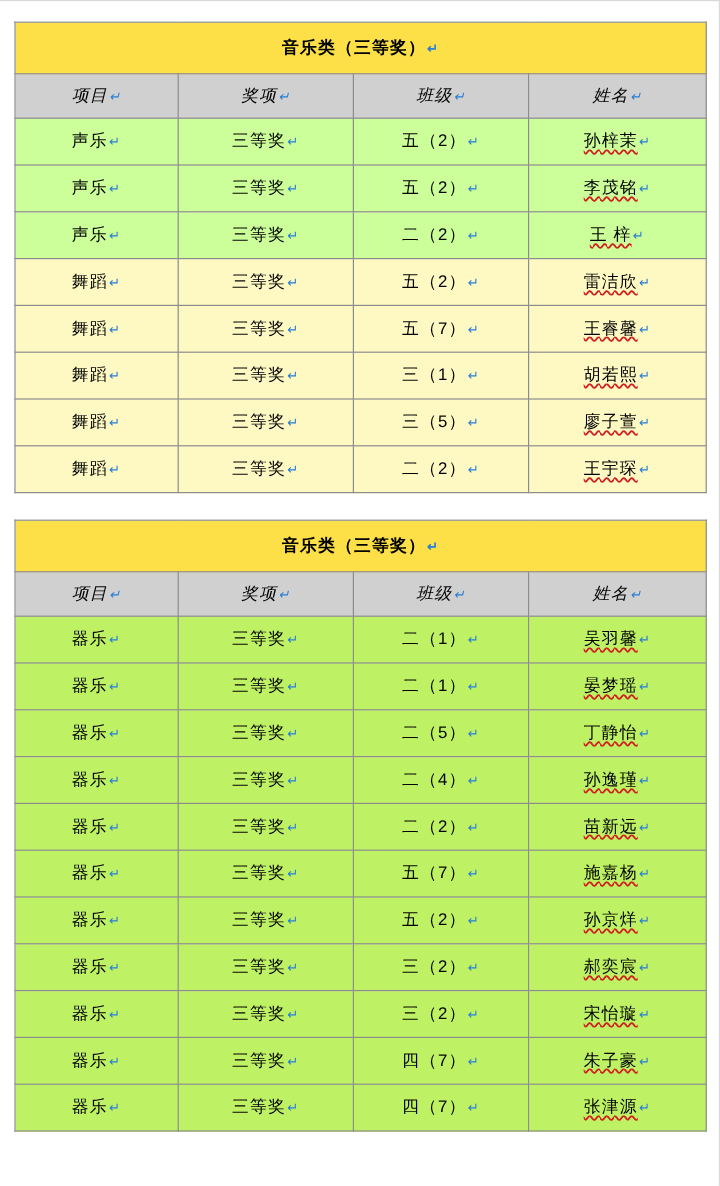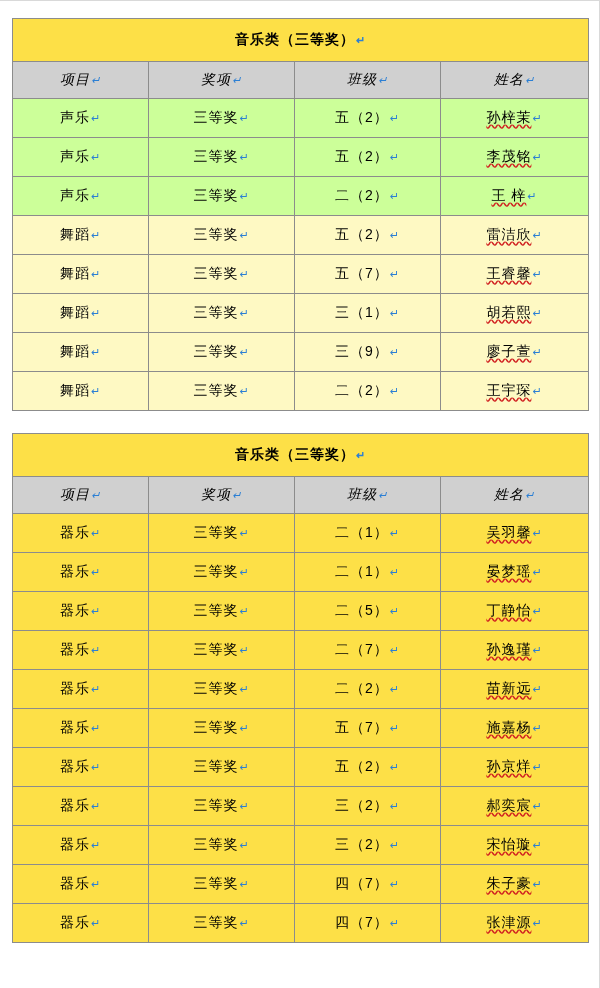--- a/index.html
+++ b/index.html
@@ -68,21 +68,21 @@
     height: 36px !important;
     font-style: italic;
   }
   .row-vocal td {
     background: #ccff99;
   }
   .row-dance td {
     background: #fef9c3;
   }
   .row-instr td {
-    background: #fde047;
+    background: #bef264;
   }
   .spacer {
     height: 22px;
   }
   .spacer-small {
     height: 18px;
   }
   .pilcrow {
     color: #2b7fd4;
     font-size: 11px;
@@ -163,21 +163,21 @@
         </tr>
         <tr class="row-dance">
           <td><span class="cell-inner">舞蹈</span><span class="pilcrow">↵</span></td>
           <td><span class="cell-inner">三等奖</span><span class="pilcrow">↵</span></td>
           <td><span class="cell-inner">三（1）</span><span class="pilcrow">↵</span></td>
           <td><span class="cell-inner squiggle">胡若熙</span><span class="pilcrow">↵</span></td>
         </tr>
         <tr class="row-dance">
           <td><span class="cell-inner">舞蹈</span><span class="pilcrow">↵</span></td>
           <td><span class="cell-inner">三等奖</span><span class="pilcrow">↵</span></td>
-          <td><span class="cell-inner">三（9）</span><span class="pilcrow">↵</span></td>
+          <td><span class="cell-inner">三（5）</span><span class="pilcrow">↵</span></td>
           <td><span class="cell-inner squiggle">廖子萱</span><span class="pilcrow">↵</span></td>
         </tr>
         <tr class="row-dance">
           <td><span class="cell-inner">舞蹈</span><span class="pilcrow">↵</span></td>
           <td><span class="cell-inner">三等奖</span><span class="pilcrow">↵</span></td>
           <td><span class="cell-inner">二（2）</span><span class="pilcrow">↵</span></td>
           <td><span class="cell-inner squiggle">王宇琛</span><span class="pilcrow">↵</span></td>
         </tr>
       </tbody>
   </table>
@@ -215,21 +215,21 @@
         </tr>
         <tr class="row-instr">
           <td><span class="cell-inner">器乐</span><span class="pilcrow">↵</span></td>
           <td><span class="cell-inner">三等奖</span><span class="pilcrow">↵</span></td>
           <td><span class="cell-inner">二（5）</span><span class="pilcrow">↵</span></td>
           <td><span class="cell-inner squiggle">丁静怡</span><span class="pilcrow">↵</span></td>
         </tr>
         <tr class="row-instr">
           <td><span class="cell-inner">器乐</span><span class="pilcrow">↵</span></td>
           <td><span class="cell-inner">三等奖</span><span class="pilcrow">↵</span></td>
-          <td><span class="cell-inner">二（7）</span><span class="pilcrow">↵</span></td>
+          <td><span class="cell-inner">二（4）</span><span class="pilcrow">↵</span></td>
           <td><span class="cell-inner squiggle">孙逸瑾</span><span class="pilcrow">↵</span></td>
         </tr>
         <tr class="row-instr">
           <td><span class="cell-inner">器乐</span><span class="pilcrow">↵</span></td>
           <td><span class="cell-inner">三等奖</span><span class="pilcrow">↵</span></td>
           <td><span class="cell-inner">二（2）</span><span class="pilcrow">↵</span></td>
           <td><span class="cell-inner squiggle">苗新远</span><span class="pilcrow">↵</span></td>
         </tr>
         <tr class="row-instr">
           <td><span class="cell-inner">器乐</span><span class="pilcrow">↵</span></td>

